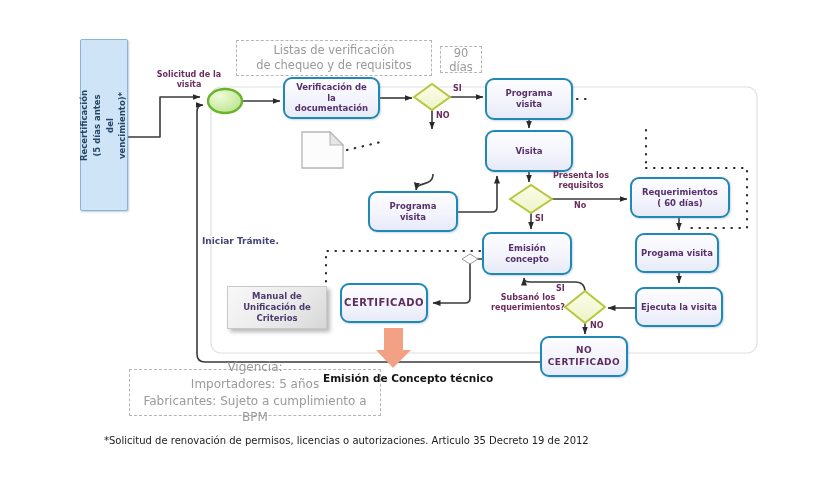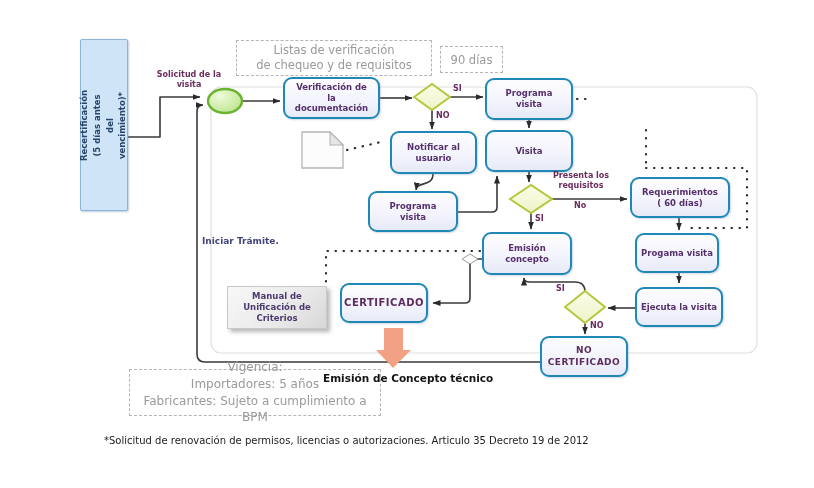--- a/index.html
+++ b/index.html
@@ -111,36 +111,34 @@
     <polygon points="384,328 403,328 403,350 411,350 393,368 376,350 384,350" fill="#f2a184"></polygon>
   </svg>
 
   <div class="abs recert" style="left:80px;top:39px;width:48px;height:172px;">
     <div>Recertificación
 (5 días antes del vencimiento)*</div>
   </div>
 
   <div class="abs dashed" style="left:236px;top:40px;width:196px;height:36px;font-size:11.5px;line-height:1.3;">Listas de verificación
 de chequeo y de requisitos</div>
-  <div class="abs dashed" style="left:440px;top:46px;width:63px;height:27px;font-size:11.5px;">90 días</div>
+  <div class="abs dashed" style="left:440px;top:46px;width:42px;height:27px;font-size:11.5px;">90 días</div>
   <div class="abs dashed" style="left:129px;top:369px;width:252px;height:47px;font-size:12px;line-height:1.4;">Vigencia:
 Importadores: 5 años
 Fabricantes: Sujeto a cumplimiento a BPM</div>
 
   <div class="abs callout" style="left:227px;top:286px;width:100px;height:43px;">Manual de
 Unificación de
 Criterios</div>
 
   <div class="abs node" style="left:283px;top:77px;width:97px;height:42px;">Verificación de
 la
 documentación</div>
   <div class="abs node" style="left:485px;top:78px;width:88px;height:42px;">Programa
 visita</div>
-  <div class="abs node" style="left:390px;top:131px;width:87px;height:43px;">Notificar al
-usuario</div>
   <div class="abs node" style="left:485px;top:130px;width:88px;height:42px;">Visita</div>
   <div class="abs node" style="left:368px;top:191px;width:90px;height:41px;">Programa
 visita</div>
   <div class="abs node" style="left:630px;top:177px;width:100px;height:41px;">Requerimientos
 ( 60 días)</div>
   <div class="abs node" style="left:635px;top:233px;width:84px;height:40px;">Progama visita</div>
   <div class="abs node" style="left:635px;top:287px;width:88px;height:40px;">Ejecuta la visita</div>
   <div class="abs node" style="left:482px;top:232px;width:90px;height:43px;">Emisión
 concepto</div>
   <div class="abs node caps" style="left:340px;top:283px;width:88px;height:40px;">CERTIFICADO</div>
@@ -149,20 +147,22 @@
 
   <div class="abs lbl" style="left:148px;top:70px;width:82px;">Solicitud de la
 visita</div>
   <div class="abs lbl blue" style="left:202px;top:236px;width:90px;text-align:left;font-size:9px;">Iniciar Trámite.</div>
   <div class="abs lbl" style="left:453px;top:84px;">SI</div>
   <div class="abs lbl" style="left:436px;top:111px;">NO</div>
   <div class="abs lbl" style="left:540px;top:171px;width:82px;">Presenta los
 requisitos</div>
   <div class="abs lbl" style="left:574px;top:201px;">No</div>
   <div class="abs lbl" style="left:535px;top:214px;">SI</div>
+  <div class="abs lbl" style="left:488px;top:293px;width:80px;">Subsanó los
+requerimientos?</div>
   <div class="abs lbl" style="left:556px;top:284px;">SI</div>
   <div class="abs lbl" style="left:590px;top:321px;">NO</div>
 
 
   <div class="abs caption" style="left:323px;top:372px;">Emisión de Concepto técnico</div>
   <div class="abs footnote" style="left:104px;top:435px;">*Solicitud de renovación de permisos, licencias o autorizaciones. Articulo 35 Decreto 19 de 2012</div>
 
 </div>
 
 </body></html>

